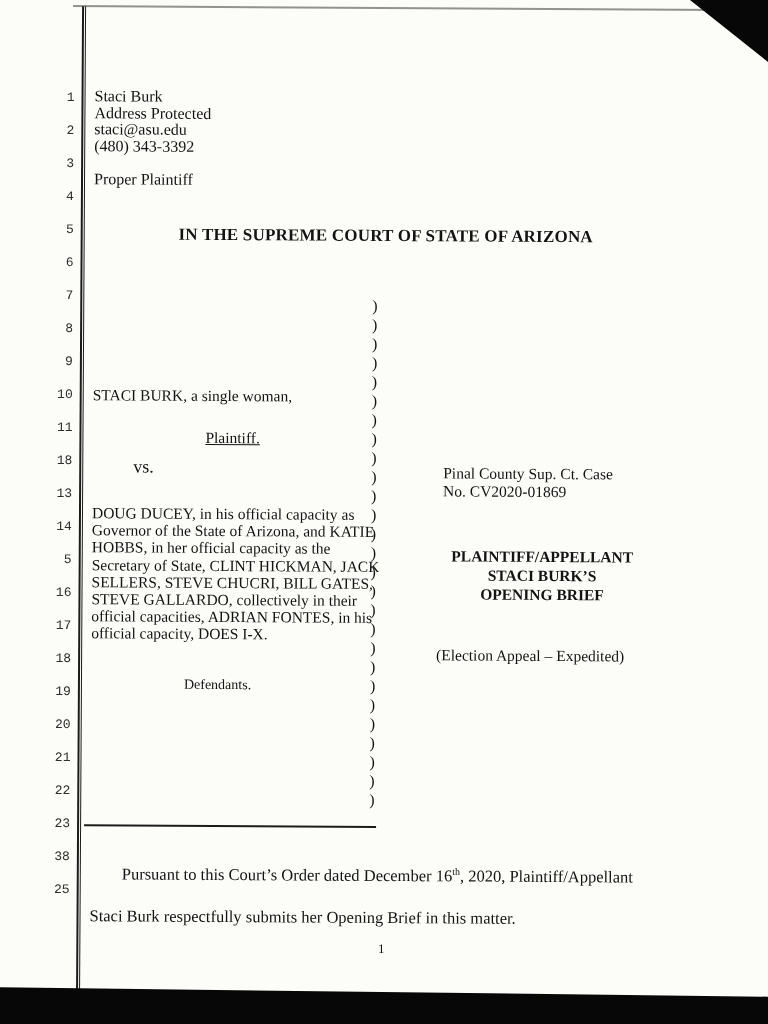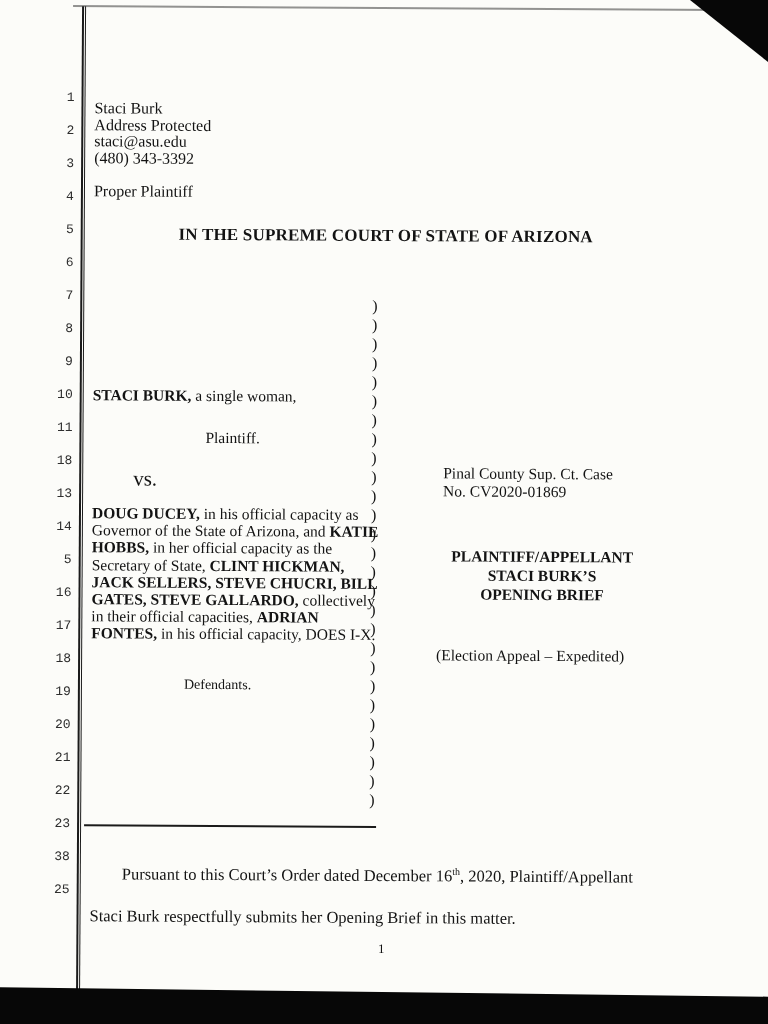--- a/index.html
+++ b/index.html
@@ -11,36 +11,36 @@
   .tilt{position:absolute;inset:0;transform:rotate(0.35deg);transform-origin:384px 512px;}
 
   
   .vrule{position:absolute;left:79px;top:8px;height:1000px;width:4px;
     border-left:2px solid #1b1b1b;border-right:1.5px solid #1b1b1b;box-sizing:border-box;}
   .top-scan-line{position:absolute;left:70px;right:0;top:7px;height:2px;background:#3a3a3a;opacity:.55;}
   .ln{position:absolute;left:50px;width:22px;text-align:right;
     font-family:"Liberation Mono", monospace;font-size:13px;color:#2e2e2e;}
 
   
-  .hdr{position:absolute;left:92px;top:90px;font-size:16px;line-height:16.5px;margin-top:12px;}
+  .hdr{position:absolute;left:92px;top:90px;font-size:16px;line-height:16.5px;}
   .hdr .role{margin-top:17px;}
 
   .court-title{position:absolute;left:0;right:0;top:226px;text-align:center;
     font-weight:bold;font-size:17px;letter-spacing:.2px;}
 
   
   .parens{position:absolute;left:371px;top:296px;font-size:16px;line-height:19px;
     white-space:pre-line;}
   .plaintiff-line{position:absolute;left:92px;top:388px;width:285px;font-size:15.5px;}
-  .plaintiff-label{position:absolute;left:205px;top:430px;font-size:15.5px;}
-  .vs{position:absolute;left:133px;top:468px;font-size:21px;}
+  .plaintiff-label{position:absolute;left:205px;top:430px;font-size:15.5px;text-decoration:underline;}
+  .vs{position:absolute;left:133px;top:458px;font-size:18px;}
   .defendants{position:absolute;left:92px;top:506px;width:292px;
     font-size:15.5px;line-height:17.2px;text-align:left;}
   .defendants-label{position:absolute;left:185px;top:678px;font-size:14px;}
-  b{font-weight:bold;text-align:center;}
+  b{font-weight:normal;text-align:center;}
 
   .right-col{font-size:15.5px;}
   .supreme-case{position:absolute;left:443px;top:398px;font-weight:bold;line-height:18px;}
   .county-case{position:absolute;left:443px;top:464px;line-height:18px;}
   .brief-title{position:absolute;left:440px;top:546px;width:205px;text-align:center;
     font-weight:bold;line-height:19px;}
   .appeal-note{position:absolute;left:437px;top:646px;}
 
   .caption-underline{position:absolute;left:86px;top:826px;width:292px;height:2px;background:#1b1b1b;}
 

